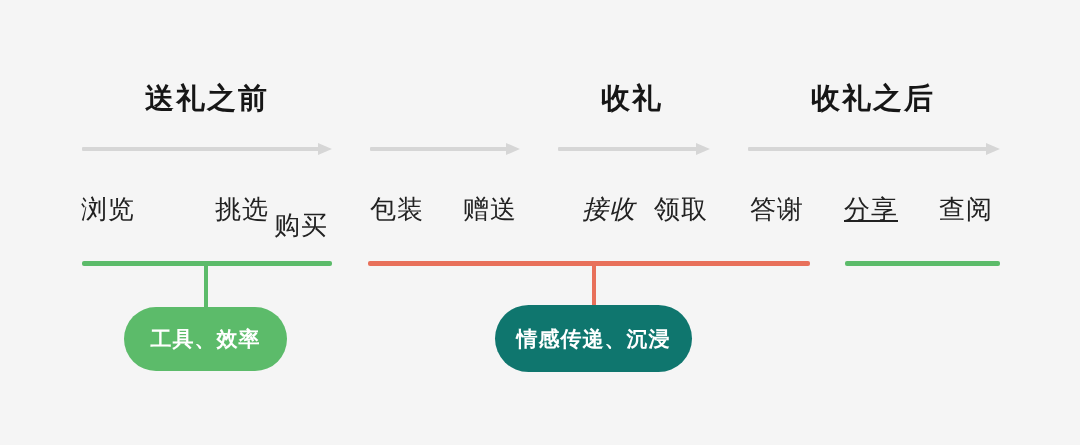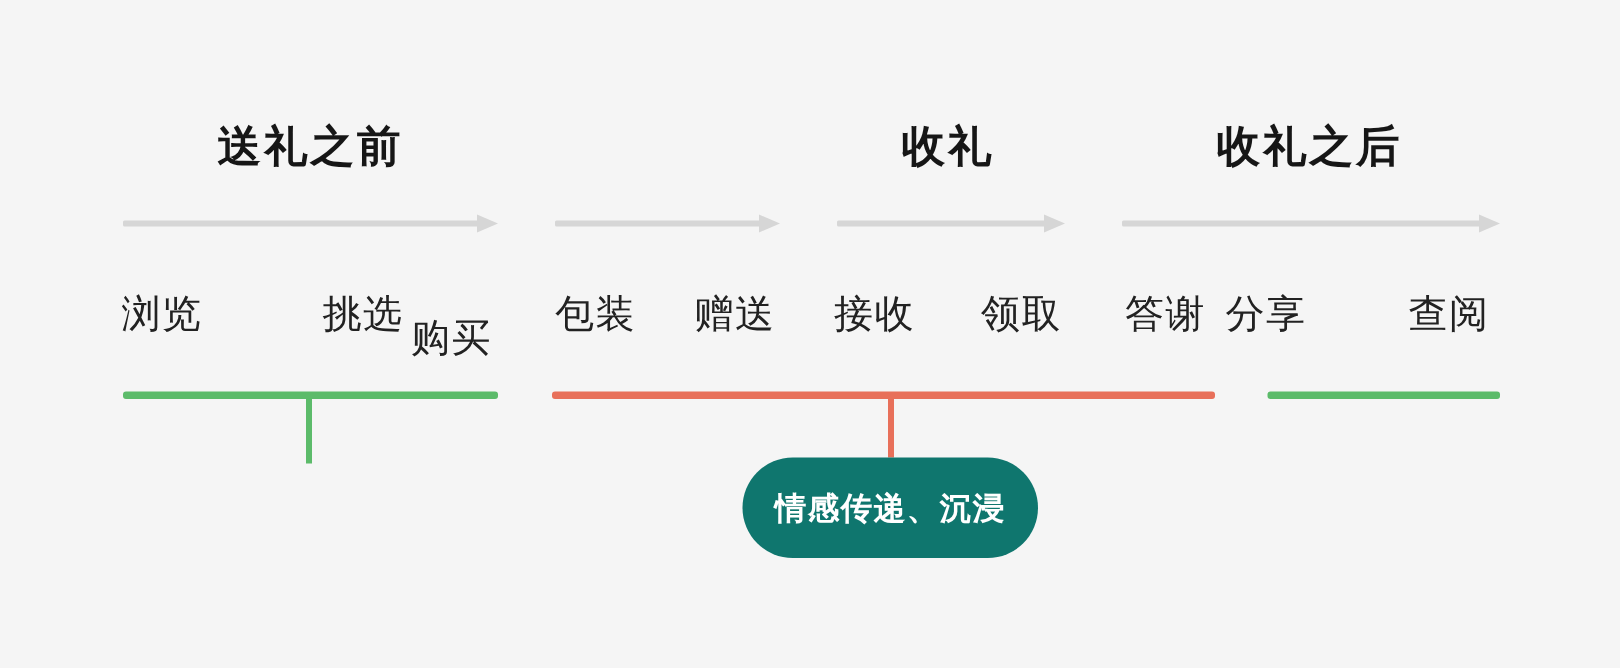--- a/index.html
+++ b/index.html
@@ -127,30 +127,33 @@
   <div class="arrow" style="left:748px; width:252px;">
     <div class="shaft"></div>
     <div class="head"></div>
   </div>
 
   <div class="step-label" style="left:108px;">浏览</div>
   <div class="step-label" style="left:205px;margin-left:37px;">挑选</div>
   <div class="step-label" style="left:301px;margin-top:16px;">购买</div>
   <div class="step-label" style="left:397px;">包装</div>
   <div class="step-label" style="left:490px;">赠送</div>
-  <div class="step-label" style="left:583px;">接收</div>
+  <div class="step-label" style="left:609px;font-style:italic;">接收</div>
   <div class="step-label" style="left:681px;">领取</div>
   <div class="step-label" style="left:777px;text-align:right;">答谢</div>
-  <div class="step-label" style="left:844px;">分享</div>
+  <div class="step-label" style="left:871px;text-decoration:underline;">分享</div>
   <div class="step-label" style="left:966px;">查阅</div>
 
   <div class="group-bar" style="left:82px; width:250px; background:#5cbb6a;"></div>
   <div class="group-bar" style="left:368px; width:442px; background:#e8705a;"></div>
   <div class="group-bar" style="left:845px; width:155px; background:#5cbb6a;"></div>
 
   <div class="stem" style="left:204px; height:46px; background:#5cbb6a;"></div>
   <div class="stem" style="left:592px; height:42px; background:#e8705a;"></div>
 
+  <div class="pill" style="left:124px; top:307px; width:163px; height:64px; background:#5cbb6a;">
+    <span>工具、效率</span>
+  </div>
   <div class="pill" style="left:495px; top:305px; width:197px; height:67px; background:#0f766e;">
     <span>情感传递、沉浸</span>
   </div>
 
 </div>
 
 </body></html>

